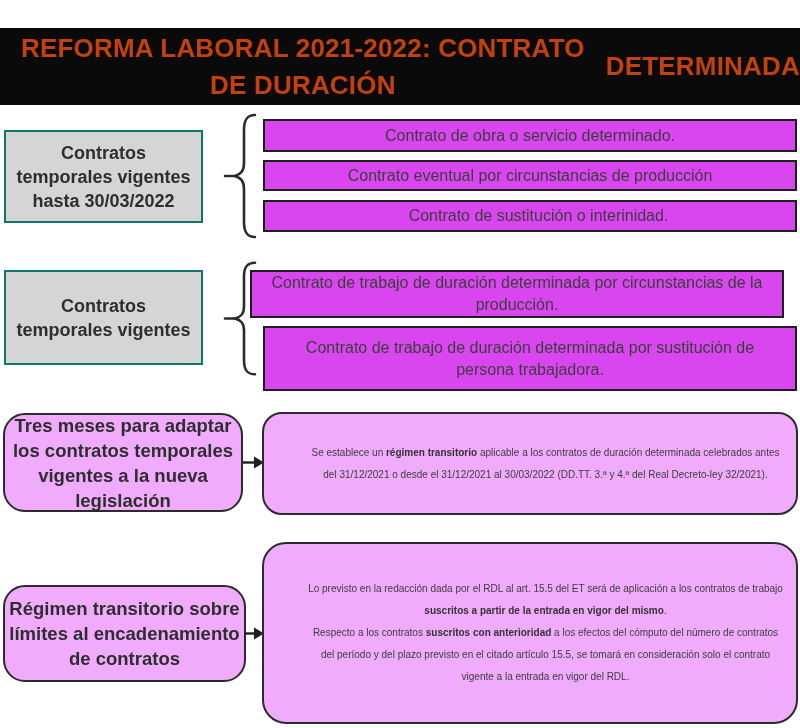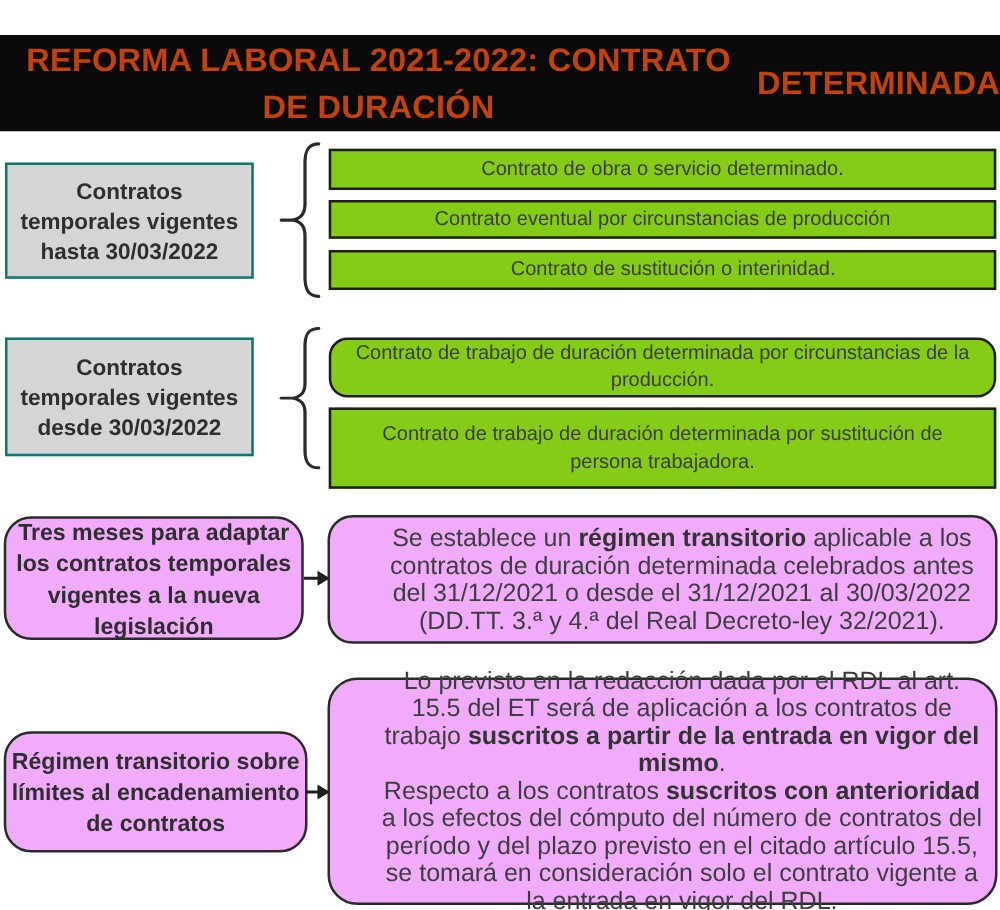--- a/index.html
+++ b/index.html
@@ -11,30 +11,30 @@
     position:absolute;left:0;top:28px;width:800px;height:77px;background:#0a0a0a;
     color:#c2410c;display:flex;flex-direction:row;justify-content:center;align-items:center;
     font-weight:bold;font-size:26px;line-height:37px;text-align:center;letter-spacing:.2px;
   }
   .gray-box{
     position:absolute;box-sizing:border-box;background:#d5d5d5;border:2px solid #0f766e;
     display:flex;flex-direction:column;justify-content:center;align-items:center;
     font-weight:bold;font-size:18px;line-height:24px;color:#2e2e2e;text-align:center;
   }
   .white-box{
-    position:absolute;box-sizing:border-box;background:#84cc16;border:2px solid #1e1e1e;
+    position:absolute;box-sizing:border-box;background:#d946ef;border:2px solid #1e1e1e;
     display:flex;justify-content:center;align-items:center;text-align:center;
     font-size:16px;line-height:22px;color:#3d3d3d;padding:0 16px;
   }
   .round-box{
     position:absolute;box-sizing:border-box;background:#f0abfc;border:2.5px solid #2b2b2b;
     display:flex;flex-direction:column;justify-content:center;align-items:center;text-align:center;
   }
   .round-label{font-weight:bold;font-size:18.5px;line-height:25px;color:#2e2e2e;}
-  .round-detail{font-size:20px;line-height:22px;color:#3d3d3d;white-space:pre-line;padding:2px 10px;margin-left:31px;}
+  .round-detail{font-size:10px;line-height:22px;color:#3d3d3d;white-space:pre-line;padding:2px 10px;margin-left:31px;}
   .round-detail b{color:#333333;}
   .connector{position:absolute;}
   svg{display:block;}
 </style>
 </head>
 <body>
 
 <div class="canvas">
 
   <header class="title-bar">
@@ -59,29 +59,28 @@
   <div class="white-box" style="left:263px;top:160px;width:534px;height:31px;">
     <span>Contrato eventual por circunstancias de producción</span>
   </div>
   <div class="white-box" style="left:263px;top:200px;width:534px;height:32px;padding-left:33px;">
     <span>Contrato de sustitución o interinidad.</span>
   </div>
 
   <div class="gray-box" style="left:4px;top:270px;width:199px;height:95px;">
     <div>Contratos</div>
     <div>temporales vigentes</div>
-    <div>desde 30/03/2022</div>
   </div>
 
   <svg class="connector" style="left:222px;top:260px;" width="36" height="117" viewBox="0 0 36 128" preserveAspectRatio="none">
     <path d="M33 3 C25 3 22 8 22 18 L22 51 C22 59 19 62 13 64 C19 66 22 69 22 77 L22 110 C22 120 25 125 33 125" fill="none" stroke="#2b2b2b" stroke-width="2.6" stroke-linecap="round"></path>
     <path d="M3 64 L13 64" fill="none" stroke="#2b2b2b" stroke-width="2.6" stroke-linecap="round"></path>
   </svg>
 
-  <div class="white-box" style="left:263px;top:270px;width:534px;height:48px;border-radius:15px;">
+  <div class="white-box" style="left:250px;top:270px;width:534px;height:48px;">
     <span>Contrato de trabajo de duración determinada por circunstancias de la producción.</span>
   </div>
   <div class="white-box" style="left:263px;top:326px;width:534px;height:65px;">
     <span>Contrato de trabajo de duración determinada por sustitución de persona trabajadora.</span>
   </div>
 
   <div class="round-box" style="left:3px;top:413px;width:240px;height:99px;border-radius:22px;">
     <div class="round-label">Tres meses para adaptar</div>
     <div class="round-label">los contratos temporales</div>
     <div class="round-label">vigentes a la nueva</div>

